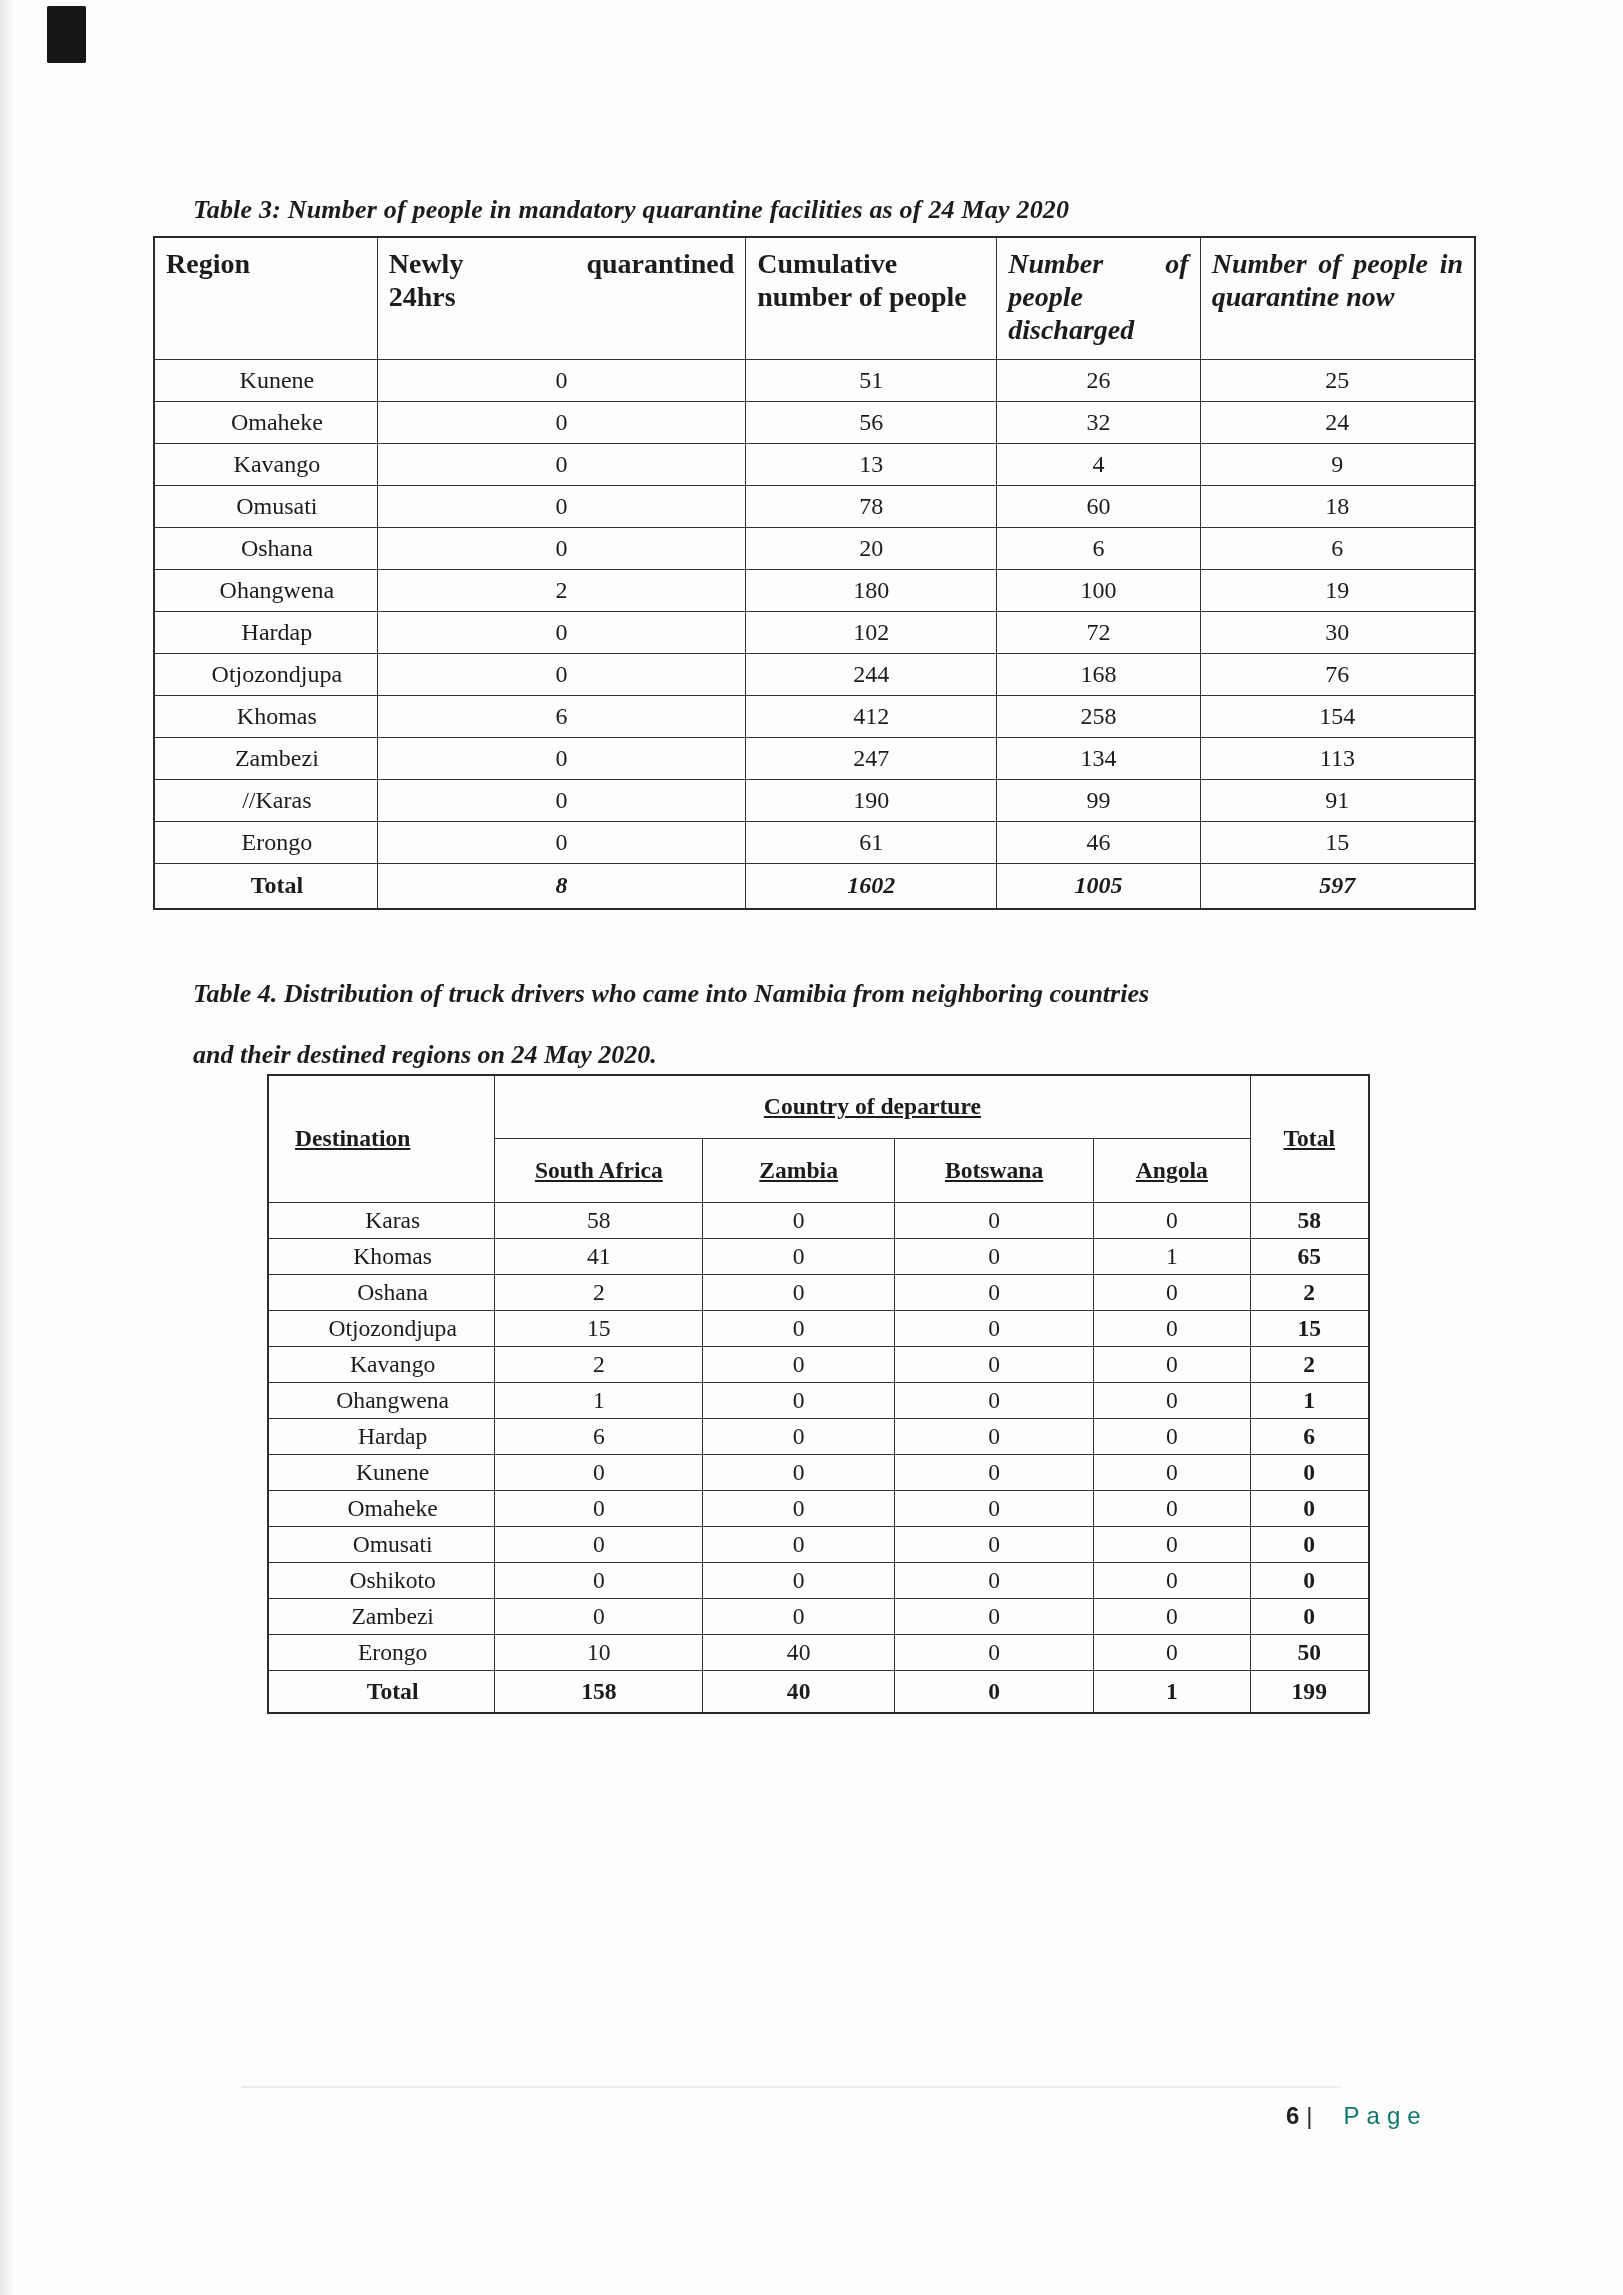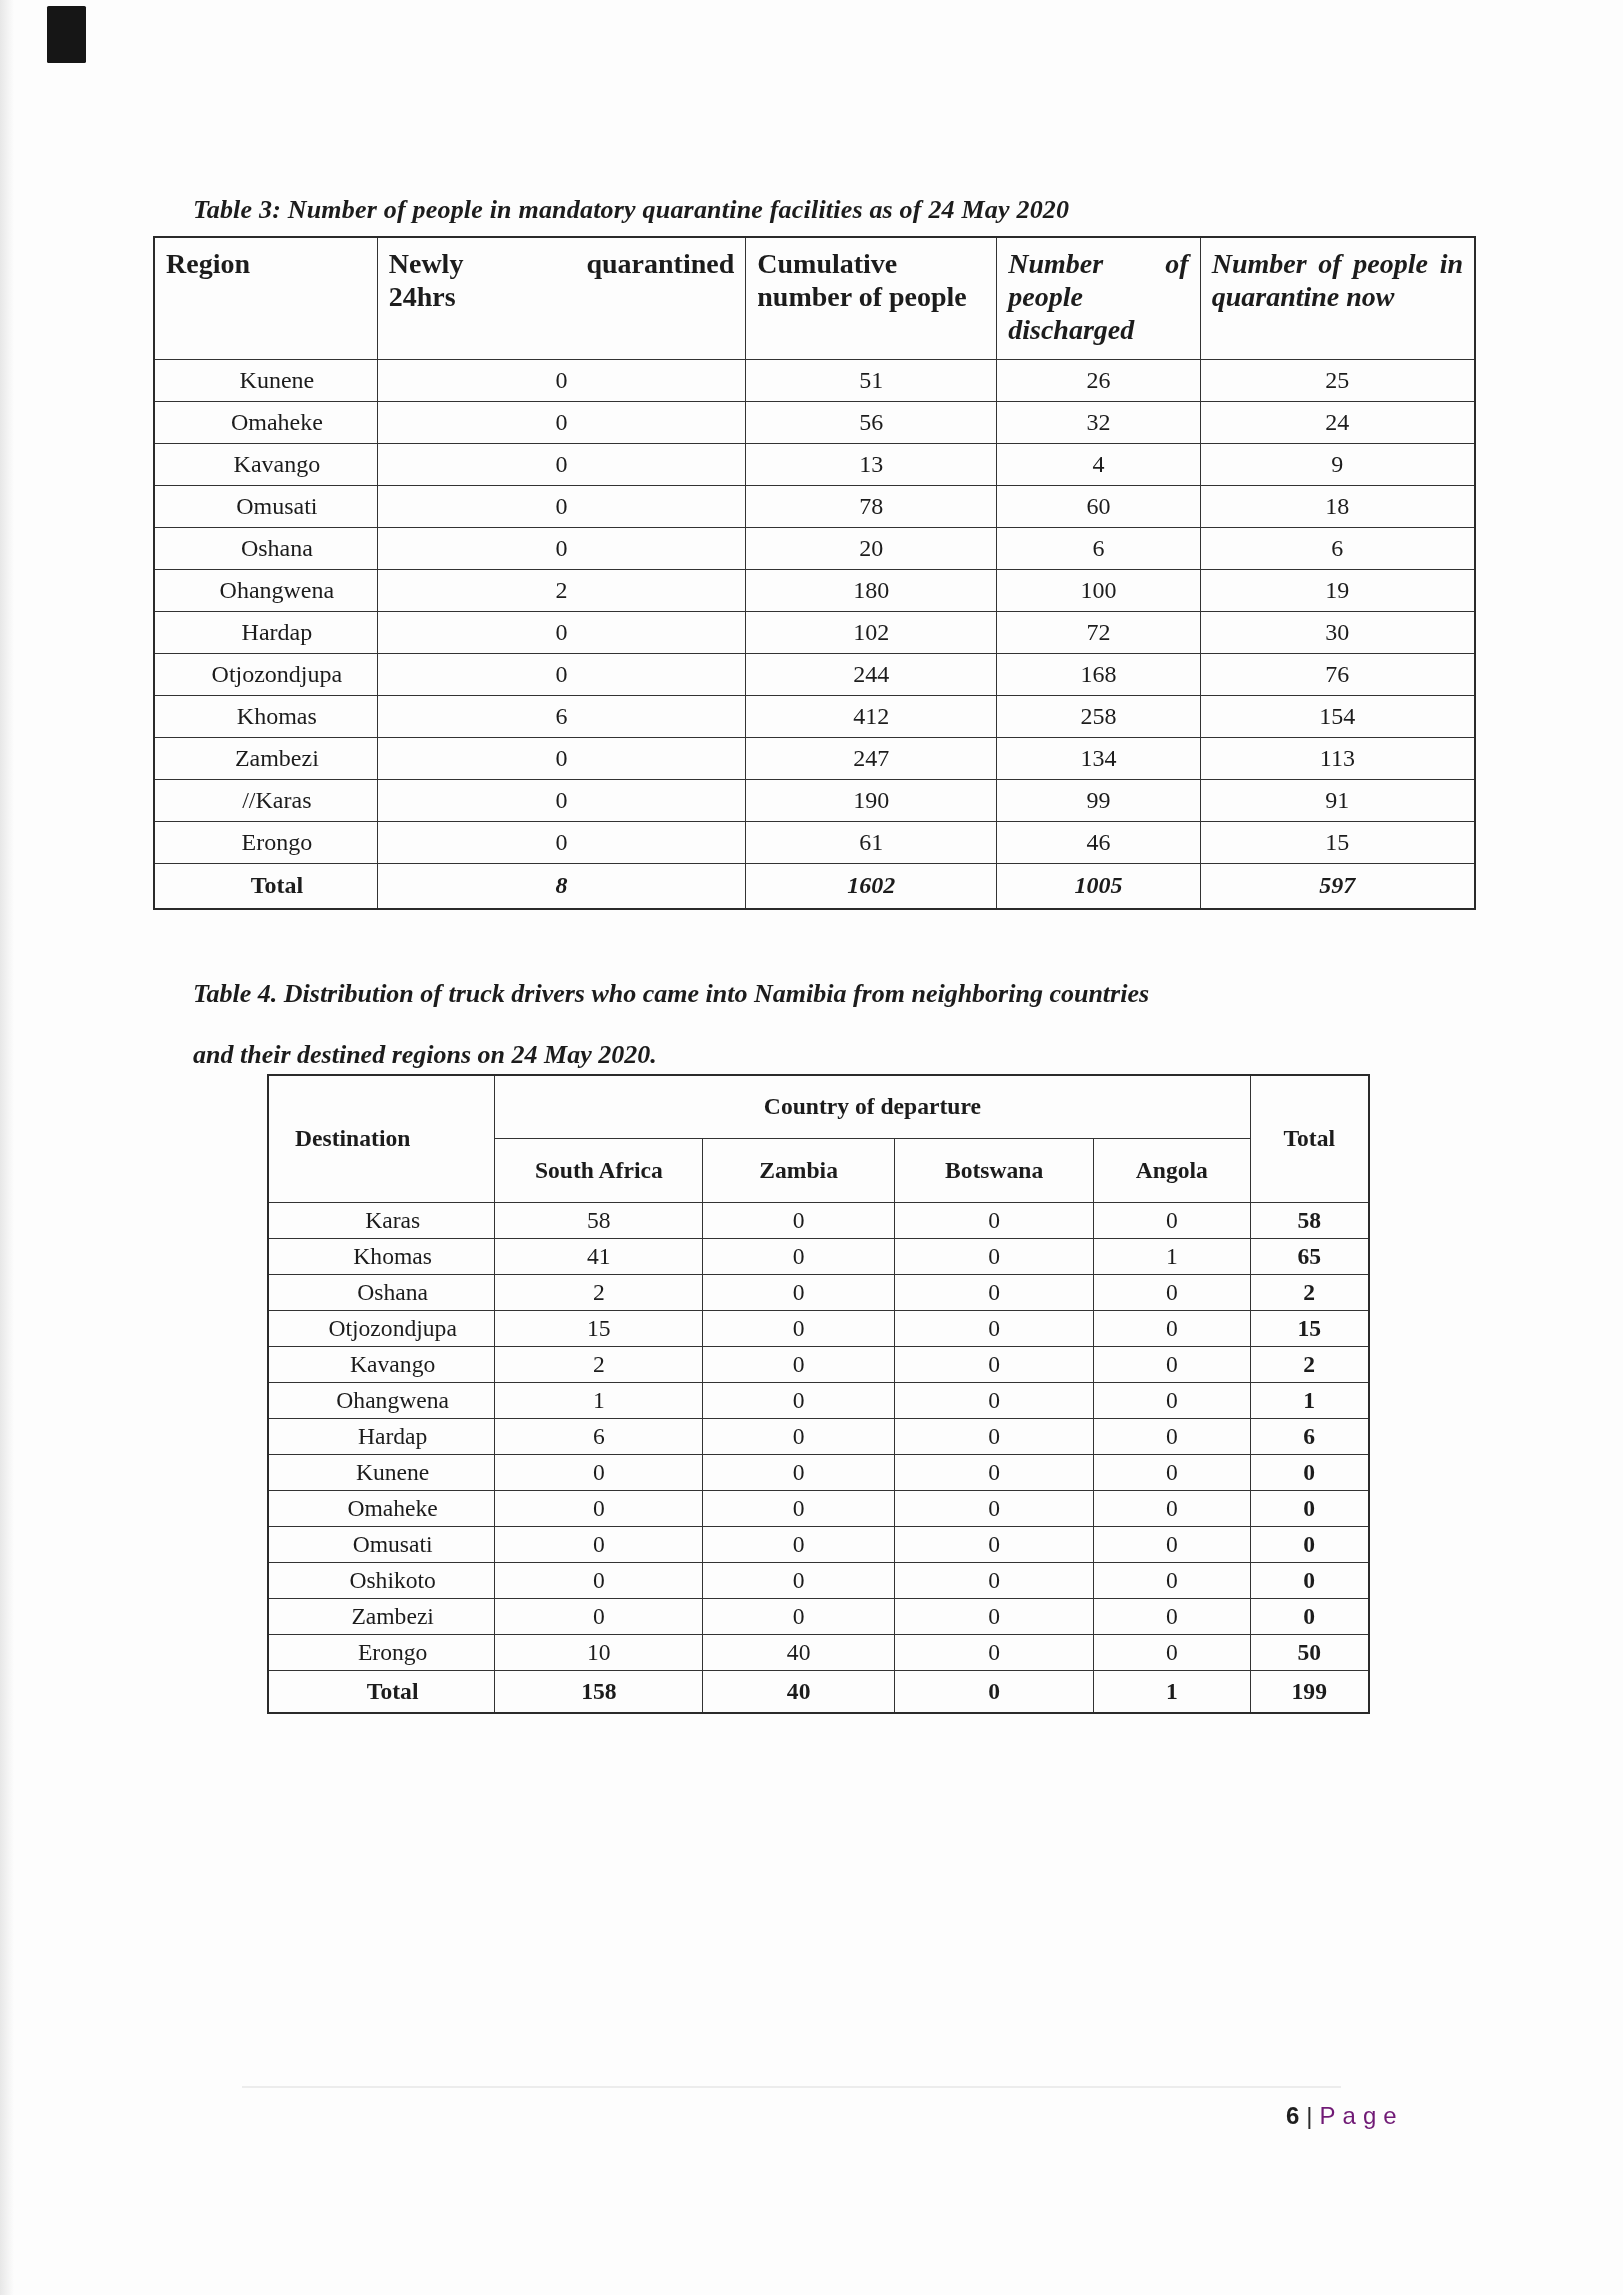--- a/index.html
+++ b/index.html
@@ -38,21 +38,21 @@
   }
   .t3{border:2.4px solid #2a2a2a;}
   .t4{border:2.4px solid #2a2a2a;}
   .t3 th{
     font-size:28px;font-weight:bold;text-align:left;
     vertical-align:top;padding:9.4px 11px 0 11px;line-height:33px;
   }
   .t3 thead tr{height:122px;}
   .t3 td{font-size:24px;height:39px;}
   .t3 tbody tr{height:41px;}
-  .t4 th{font-size:23.6px;font-weight:bold;text-align:center;padding:4.7px 7.9px;}
+  .t4 th{font-size:23.6px;font-weight:bold;text-align:center;padding:4.7px 7.9px;text-decoration:underline;}
   .t4 td{font-size:23.6px;}
   .t4 tbody tr{height:36px;}
   .t4 .corner{ text-align:left;vertical-align:middle;padding-left:26px; }
   .t4 .grouphead{ vertical-align:middle; }
   .t4 .totalhead{ vertical-align:middle; }
   .t4 thead tr.r1{height:63px;}
   .t4 thead tr.r2{height:64px;}
   td.region{text-align:center;padding-left:23px;}
   td.num{text-align:center;}
   td.b{font-weight:bold;}
@@ -65,21 +65,21 @@
     position:absolute;left:242px;top:2086px;width:1099px;height:2.4px;
     background:#ececec;
   }
   .footer{
     position:absolute;left:1286px;top:2102px;
     font-family:"Liberation Sans","DejaVu Sans",sans-serif;
     font-size:24px;display:flex;align-items:baseline;gap:7px;
   }
   .footer .num6{color:#1f1f1f;font-weight:bold;}
   .footer .bar{color:#2a2a2a;font-weight:normal;}
-  .footer .pg{color:#701a75;letter-spacing:7px;}
+  .footer .pg{color:#0f766e;letter-spacing:7px;margin-left:24px;}
 </style>
 </head>
 <body>
 
 <div class="page">
 
   <div class="edge-shade"></div>
   <div class="artifact"></div>
 
   <div class="t3-title">Table 3: Number of people in mandatory quarantine facilities as of 24 May 2020</div>

